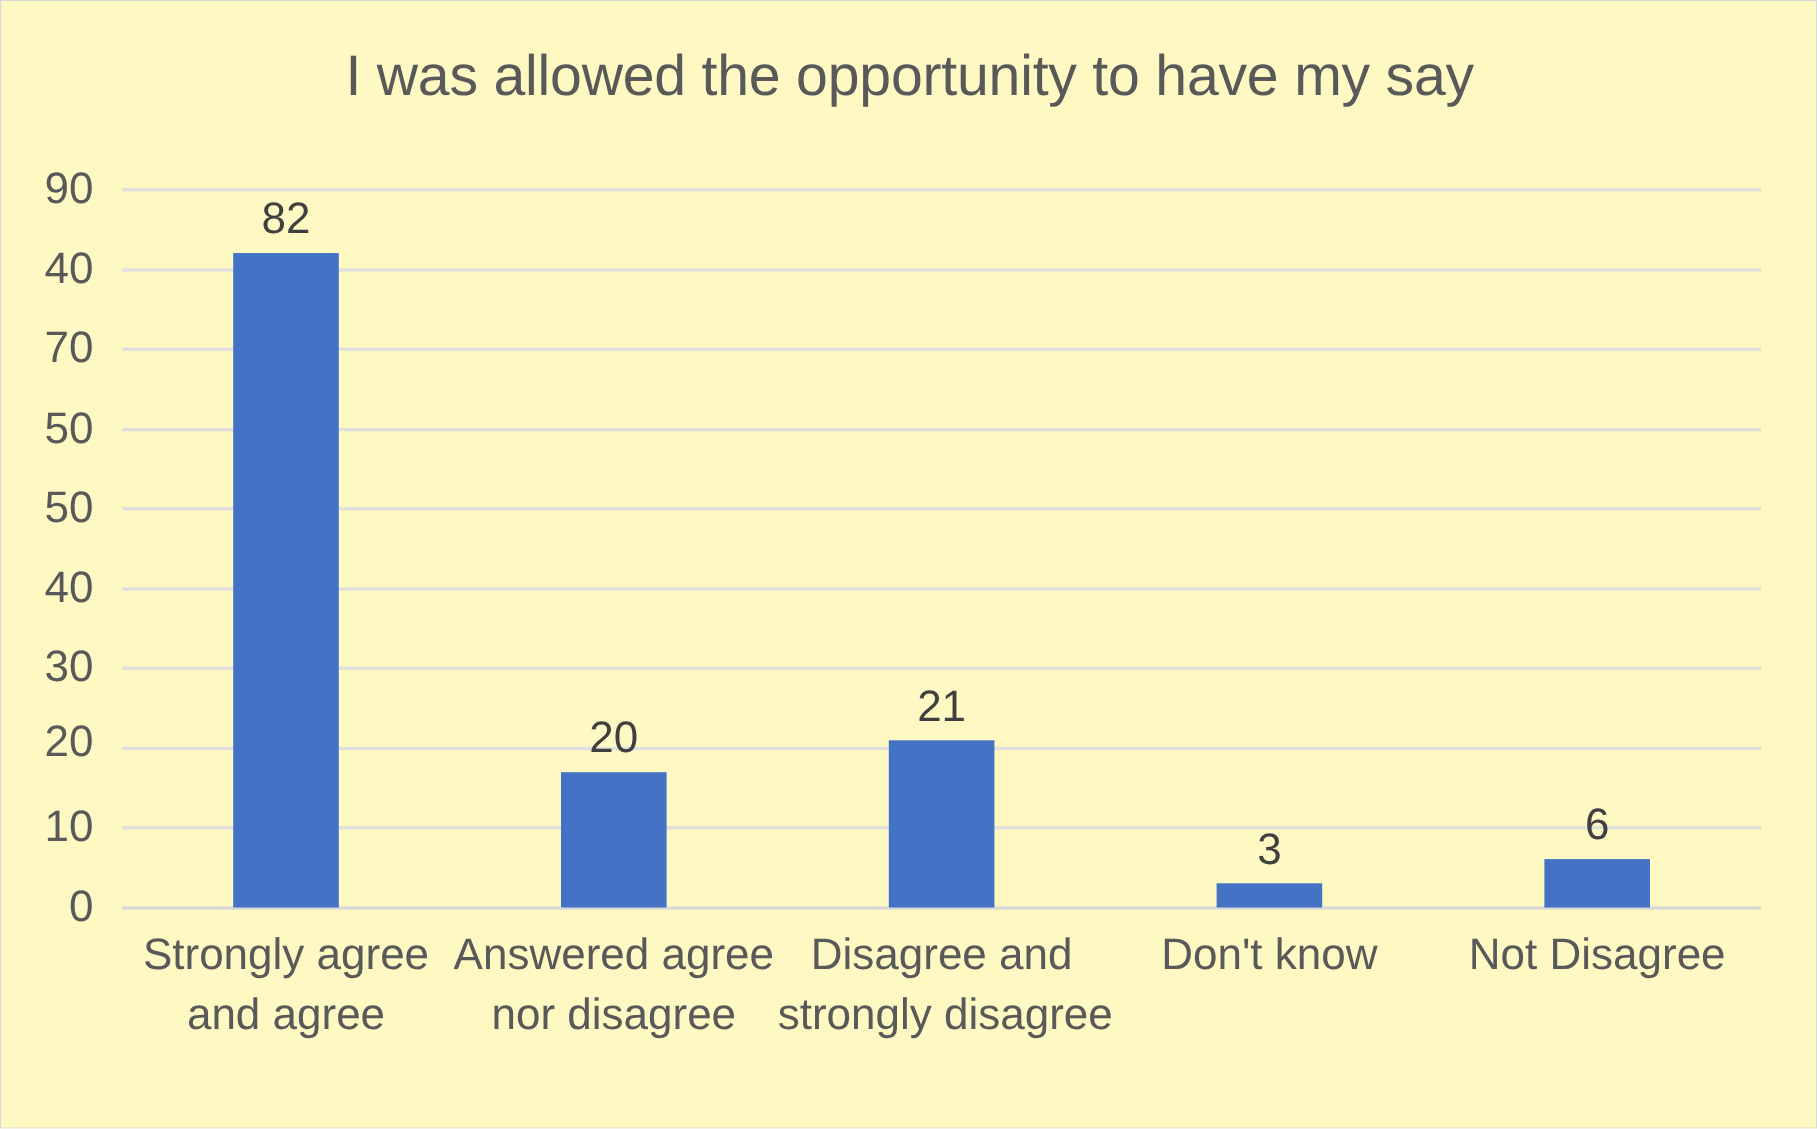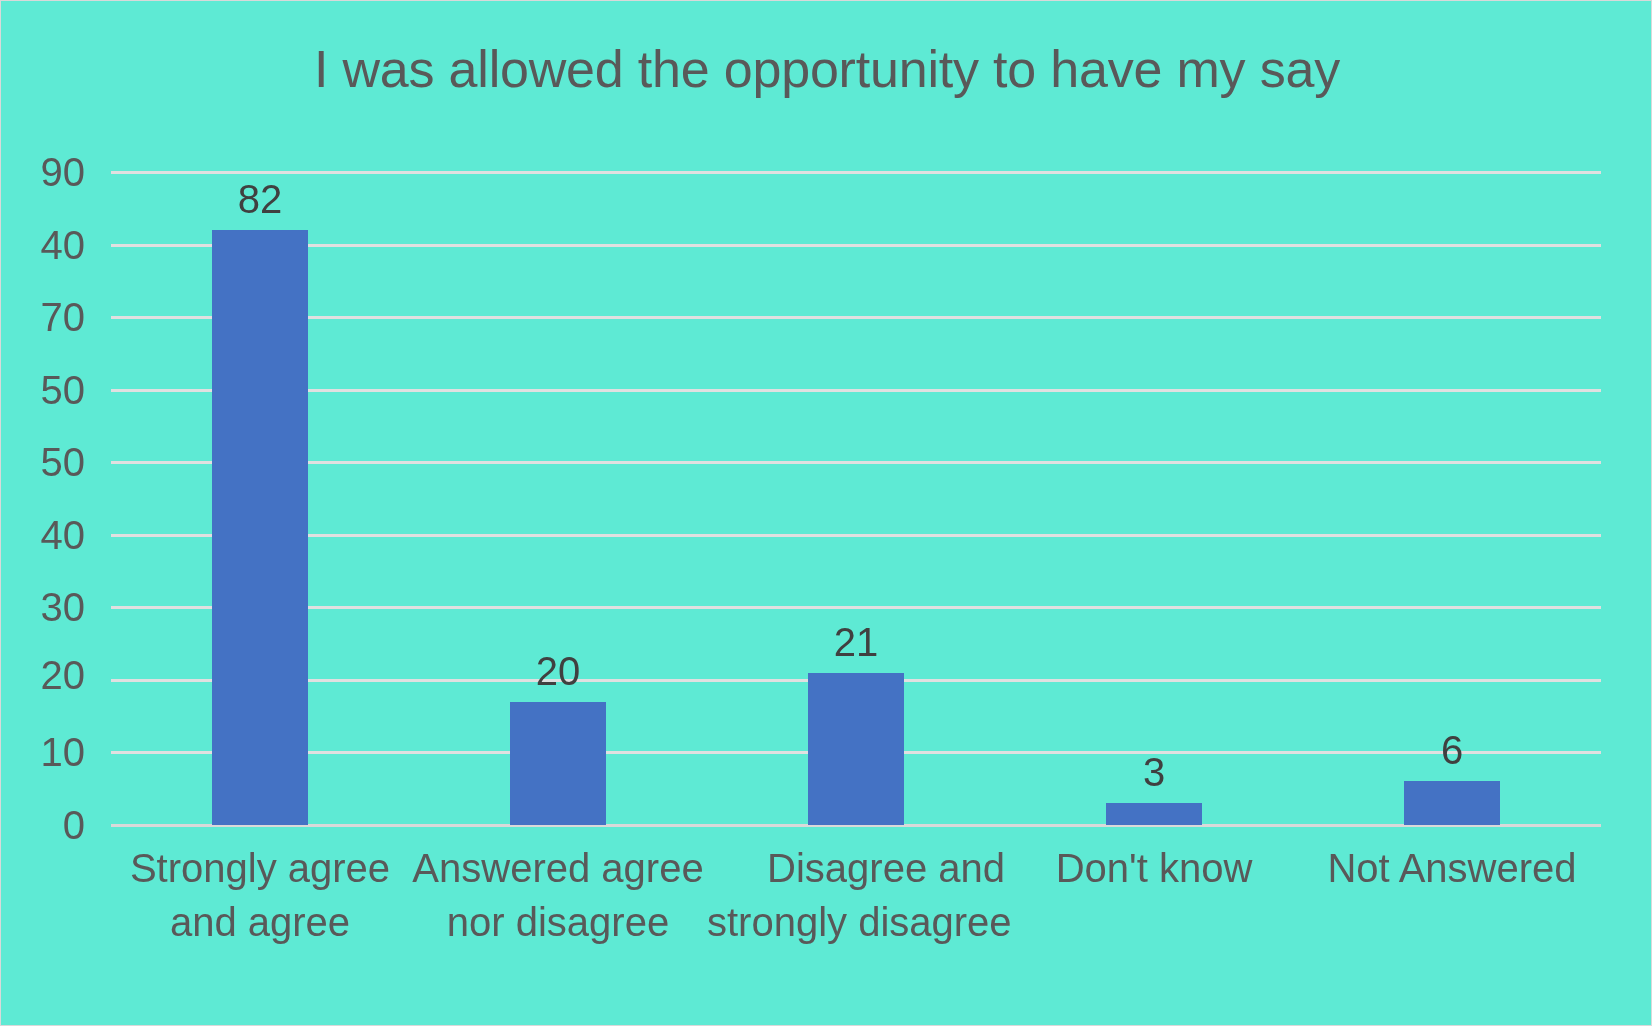--- a/index.html
+++ b/index.html
@@ -125,21 +125,21 @@
     display: block;
     font-size: 40px;
     color: #595959;
     line-height: 54px;
     white-space: nowrap;
   }
 </style>
 </head>
 <body>
 
-<div id="page" style="border-color: rgb(217, 217, 217); background: #5eead4;">
+<div id="page" style="border-color: rgb(217, 217, 217); background: #fef9c3;">
 
   <div id="chart-title">I was allowed the opportunity to have my say</div>
 
   <div id="y-axis-labels">
       <div class="y-tick" style="top: 824px; color: rgb(89, 89, 89);">0</div>
       <div class="y-tick" style="top: 751.444px; color: rgb(89, 89, 89);">10</div>
       <div class="y-tick" style="top: 674px; color: rgb(89, 89, 89);">20</div>
       <div class="y-tick" style="top: 606.333px; color: rgb(89, 89, 89);">30</div>
       <div class="y-tick" style="top: 533.778px; color: rgb(89, 89, 89);">40</div>
       <div class="y-tick" style="top: 461.222px; color: rgb(89, 89, 89); text-align: right;">50</div>
@@ -188,25 +188,25 @@
 
   <div id="x-axis-labels">
       <div class="cat-slot" style="left: 0px; width: 298px;">
         <span class="cat-line" style="color: rgb(89, 89, 89);">Strongly agree</span>
         <span class="cat-line" style="color: rgb(89, 89, 89);">and agree</span>
       </div>
       <div class="cat-slot" style="left: 298px; width: 298px;">
         <span class="cat-line" style="color: rgb(89, 89, 89);">Answered agree</span>
         <span class="cat-line" style="color: rgb(89, 89, 89);">nor disagree</span>
       </div>
-      <div class="cat-slot" style="left: 596px; width: 298px; text-align: right;">
+      <div class="cat-slot" style="left: 596px; width: 298px;">
         <span class="cat-line" style="color: rgb(89, 89, 89);">Disagree and</span>
         <span class="cat-line" style="color: rgb(89, 89, 89);">strongly disagree</span>
       </div>
       <div class="cat-slot" style="left: 894px; width: 298px;">
         <span class="cat-line" style="color: rgb(89, 89, 89);">Don't know</span>
       </div>
       <div class="cat-slot" style="left: 1192px; width: 298px;">
-        <span class="cat-line" style="color: rgb(89, 89, 89);">Not Answered</span>
+        <span class="cat-line" style="color: rgb(89, 89, 89);">Not Disagree</span>
       </div>
     </div>
 
 </div>
 
 </body></html>

